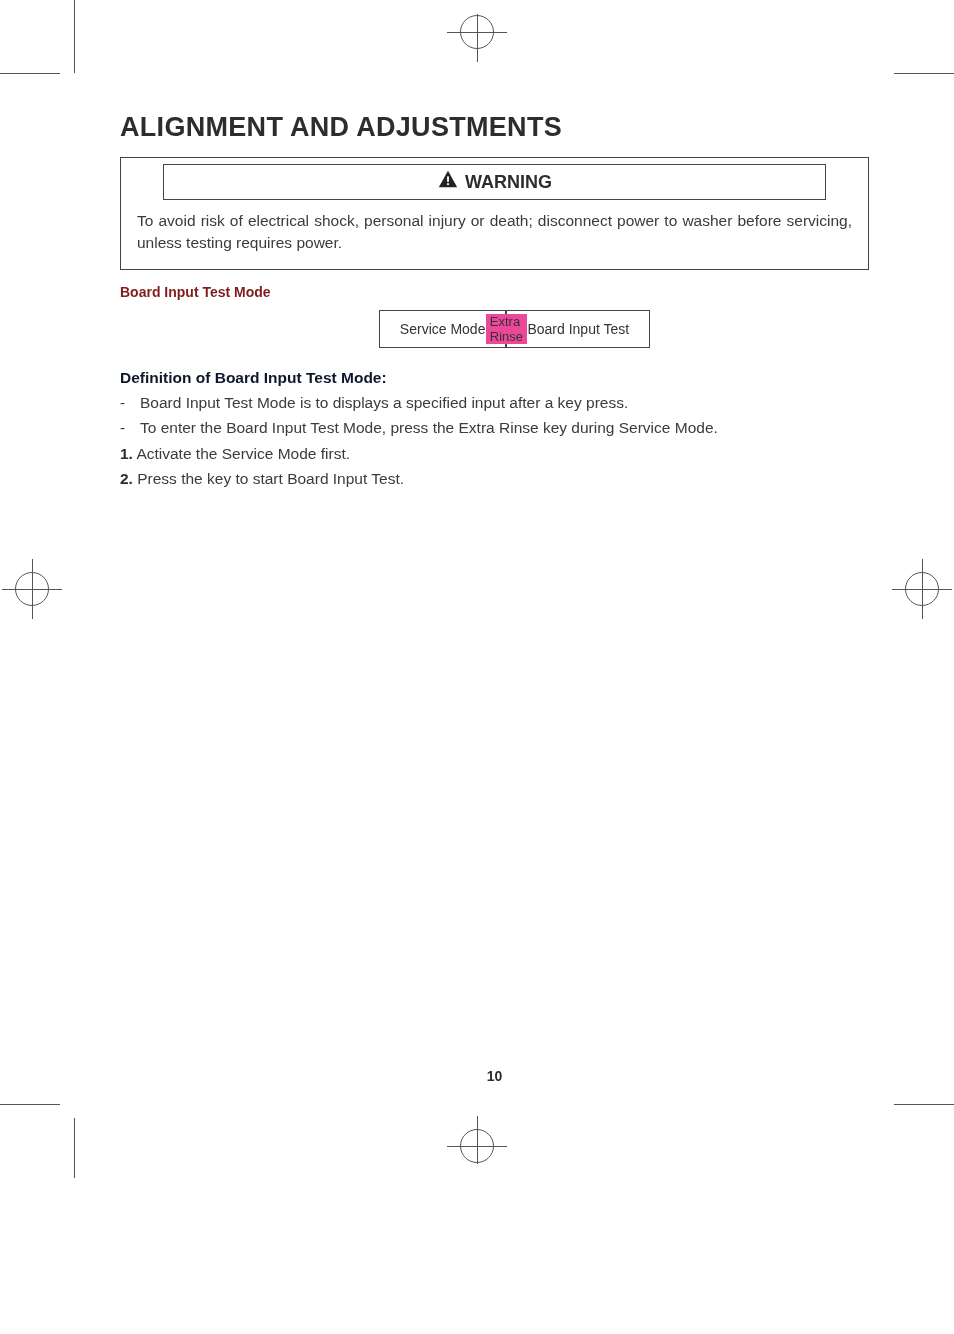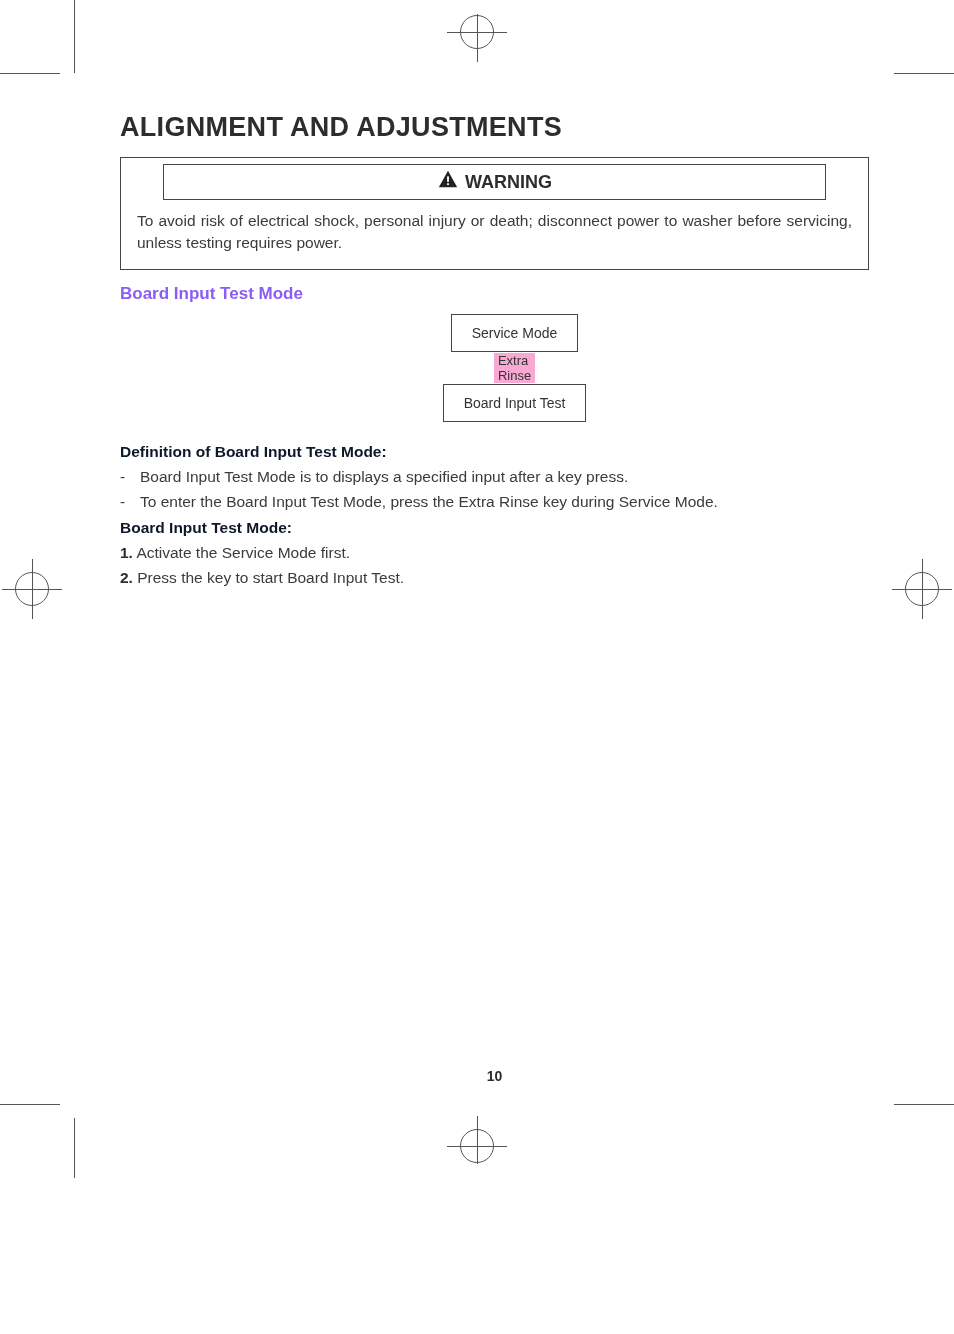--- a/index.html
+++ b/index.html
@@ -30,26 +30,26 @@
   .content { position: absolute; left: 120px; right: 85px; top: 112px; bottom: 90px; }
 
   .title { font-size: 27px; font-weight: 700; letter-spacing: 0.3px; color: #2d2d2d; margin-bottom: 14px; }
 
   .warn-outer { border: 1px solid #444; padding: 6px 16px 14px 16px; }
   .warn-head  { display: flex; justify-content: center; align-items: center; gap: 6px; border: 1px solid #444; padding: 4px 0; margin: 0 26px 10px 26px; }
   .warn-head svg { width: 22px; height: 22px; }
   .warn-label { font-weight: 700; font-size: 18px; color: #2d2d2d; }
   .warn-body  { font-size: 15.5px; line-height: 1.45; color: #3b3b3b; text-align: justify; margin-top: 8px; }
 
-  .subhead { font-weight: 700; font-size: 17px; color: #8b5cf6; margin: 14px 0 10px 0; }
+  .subhead { font-weight: 700; font-size: 14px; color: #7f1d1d; margin: 14px 0 10px 0; }
 
-  .diagram { display: flex; justify-content: center; align-items: center; gap: 16px; margin: 0 0 18px 40px; flex-direction: column; }
+  .diagram { display: flex; justify-content: center; align-items: center; gap: 0; margin: 0 0 18px 40px; }
   .dbox { border: 1px solid #444; padding: 10px 20px; font-size: 14px; color: #333; background: #fff; white-space: nowrap; }
   .arrow-stack { position: relative; display: flex; align-items: center; justify-content: center; }
-  .arrow-text { position: absolute; font-size: 13px; color: #333; background: #f9a8d4; padding: 0 4px; }
+  .arrow-text { position: absolute; font-size: 13px; color: #333; background: #ec4899; padding: 0 4px; }
 
   .body { font-size: 15.5px; line-height: 1.5; color: #3b3b3b; }
   .bold { font-weight: 700; color: #0f172a; }
   .para { margin-bottom: 2px; }
   .li { display: flex; margin-bottom: 2px; }
   .li .dash { width: 20px; flex: 0 0 20px; }
   .li .txt  { flex: 1; }
   .li .txt .lead { font-weight: 700; color: #2d2d2d; }
 
   .page-num { position: absolute; bottom: 4px; left: 0; right: 0; text-align: center; font-weight: 700; font-size: 14px; color: #2d2d2d; }
@@ -126,21 +126,20 @@
       <div class="li">
         <div class="dash">-</div>
         <div class="txt">Board Input Test Mode is to displays a specified input after a key press.</div>
       </div>
 
       <div class="li">
         <div class="dash">-</div>
         <div class="txt">To enter the Board Input Test Mode, press the Extra Rinse key during Service Mode.</div>
       </div>
 
-      <div class="para bold">Board Input Test Mode:</div>
 
       <div class="li">
         <div class="txt"><span class="lead">1.</span> <span>Activate the Service Mode first.</span></div>
       </div>
       <div class="li">
         <div class="txt"><span class="lead">2.</span> <span>Press the key to start Board Input Test.</span></div>
       </div>
 
     </div>
 

